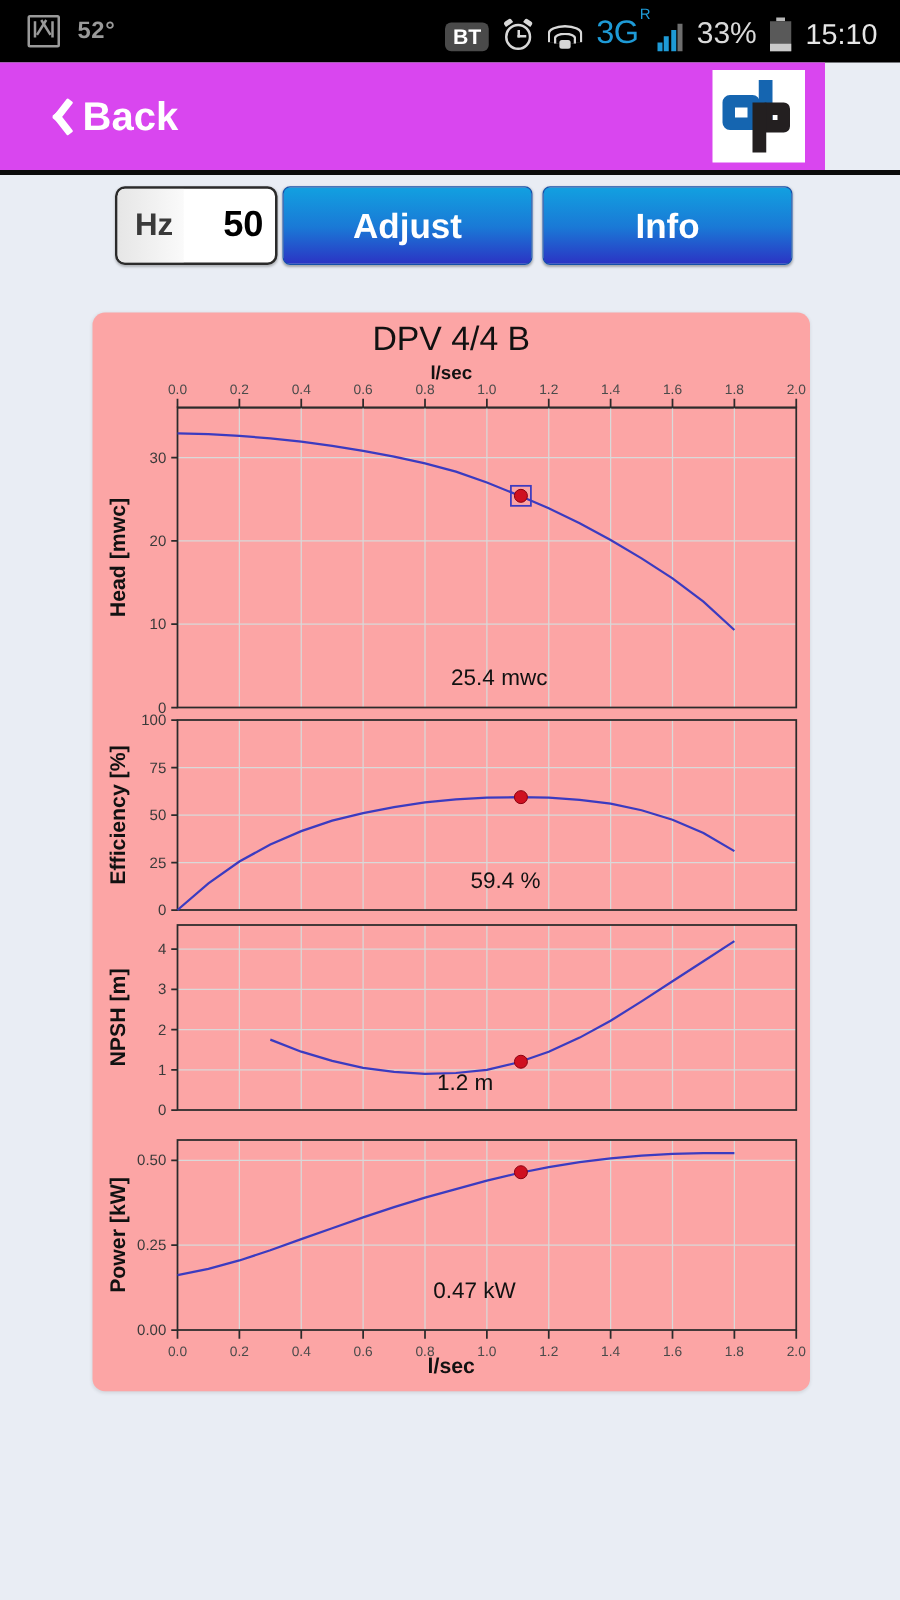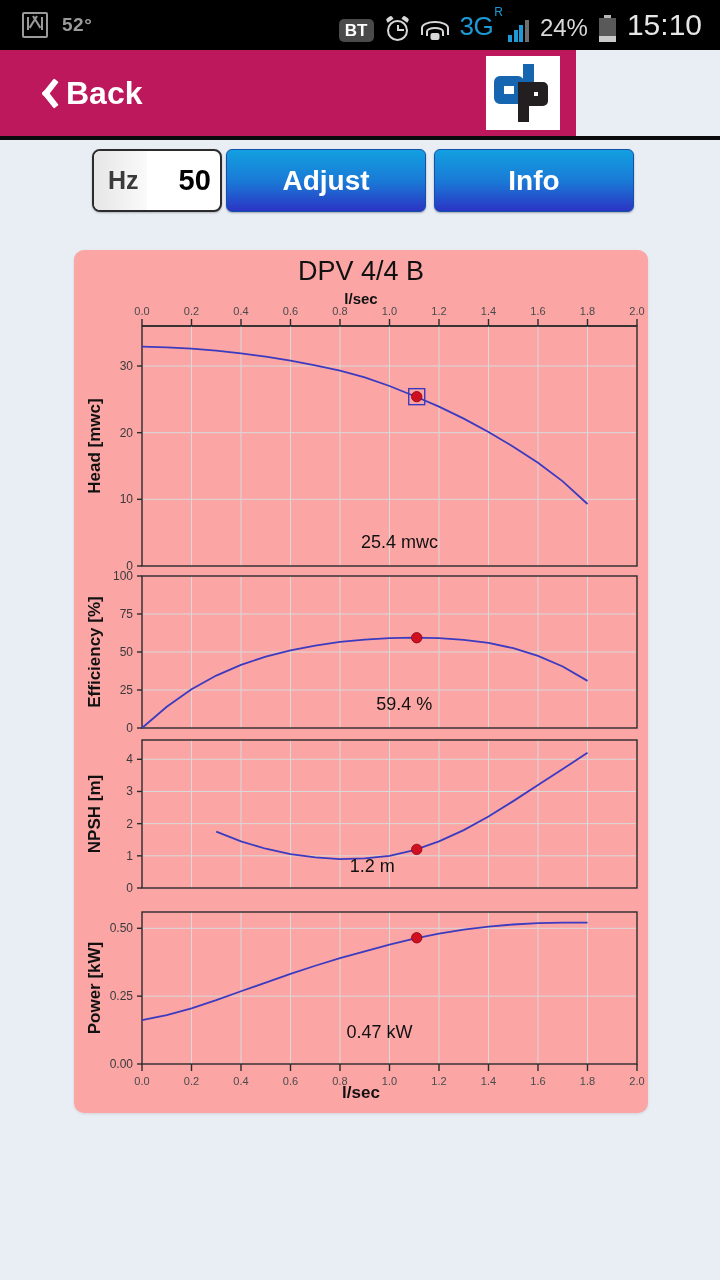--- a/index.html
+++ b/index.html
@@ -53,26 +53,26 @@
   .wifi .w3{ top:12px; width:9px; height:6px; background:#d8d8d8; border:none; border-radius:2px; height:7px; }
   .net3g{ color:#1e9ad6; font-size:26px; font-weight:normal; position:relative; letter-spacing:-.5px;}
   .net3g sup{ font-size:12px; position:relative; top:-9px; left:1px; }
   .bars{ display:flex; align-items:flex-end; gap:1.5px; height:22px; margin-left:-4px;}
   .bars b{ width:4px; display:block; }
   .sig-txt{ color:#d9d9d9; font-size:24px; }
   .batt{ width:17px; height:27px; position:relative; }
   .batt .cap{ position:absolute; left:5px; top:0; width:7px; height:3px; background:#b8b8b8; }
   .batt .body{ position:absolute; left:0; top:3px; width:17px; height:24px; background:#595959; }
   .batt .fill{ position:absolute; left:0; bottom:0; width:17px; background:#c9c9c9; }
-  .clock{ color:#e6e6e6; font-size:30px; }
+  .clock{ color:#e6e6e6; font-size:23px; }
 
   
   .appbar{
-    position:absolute; left:0; top:50px; width:576px; height:86px;
-    background:#be185d; display:flex; align-items:center;
+    position:absolute; left:0; top:50px; width:660px; height:86px;
+    background:#d946ef; display:flex; align-items:center;
   }
   .back-wrap{ display:flex; align-items:center; gap:12px; padding-left:32px; cursor:pointer; }
   .chev{ width:22px; height:34px; position:relative; }
   .chev:before, .chev:after{
     content:""; position:absolute; left:9px; width:6px; height:20px; background:#fff; border-radius:1px;
   }
   .chev:before{ top:0px; transform-origin:bottom center; transform:rotate(38deg); }
   .chev:after{ top:15px; transform-origin:top center; transform:rotate(-38deg); }
   .back-label{ color:#fff; font-size:32px; font-weight:bold; }
   .logo{
@@ -169,21 +169,21 @@
           <i class="w2"></i>
           <i class="w3"></i>
       </span>
       <span class="net3g"><span>3G</span><sup>R</sup></span>
       <span class="bars">
         <b style="height:7px;background:#1e9ad6"></b>
         <b style="height:12px;background:#1e9ad6"></b>
         <b style="height:17px;background:#1e9ad6"></b>
         <b style="height:22px;background:#6e6e6e"></b>
       </span>
-      <span class="sig-txt">24%</span>
+      <span class="sig-txt">33%</span>
       <span class="batt">
         <span class="cap"></span>
           <span class="body"></span>
           <span class="fill" style="height:6px"></span>
       </span>
       <span class="clock">15:10</span>
     </div>
   </div>
 
   <div class="appbar">

